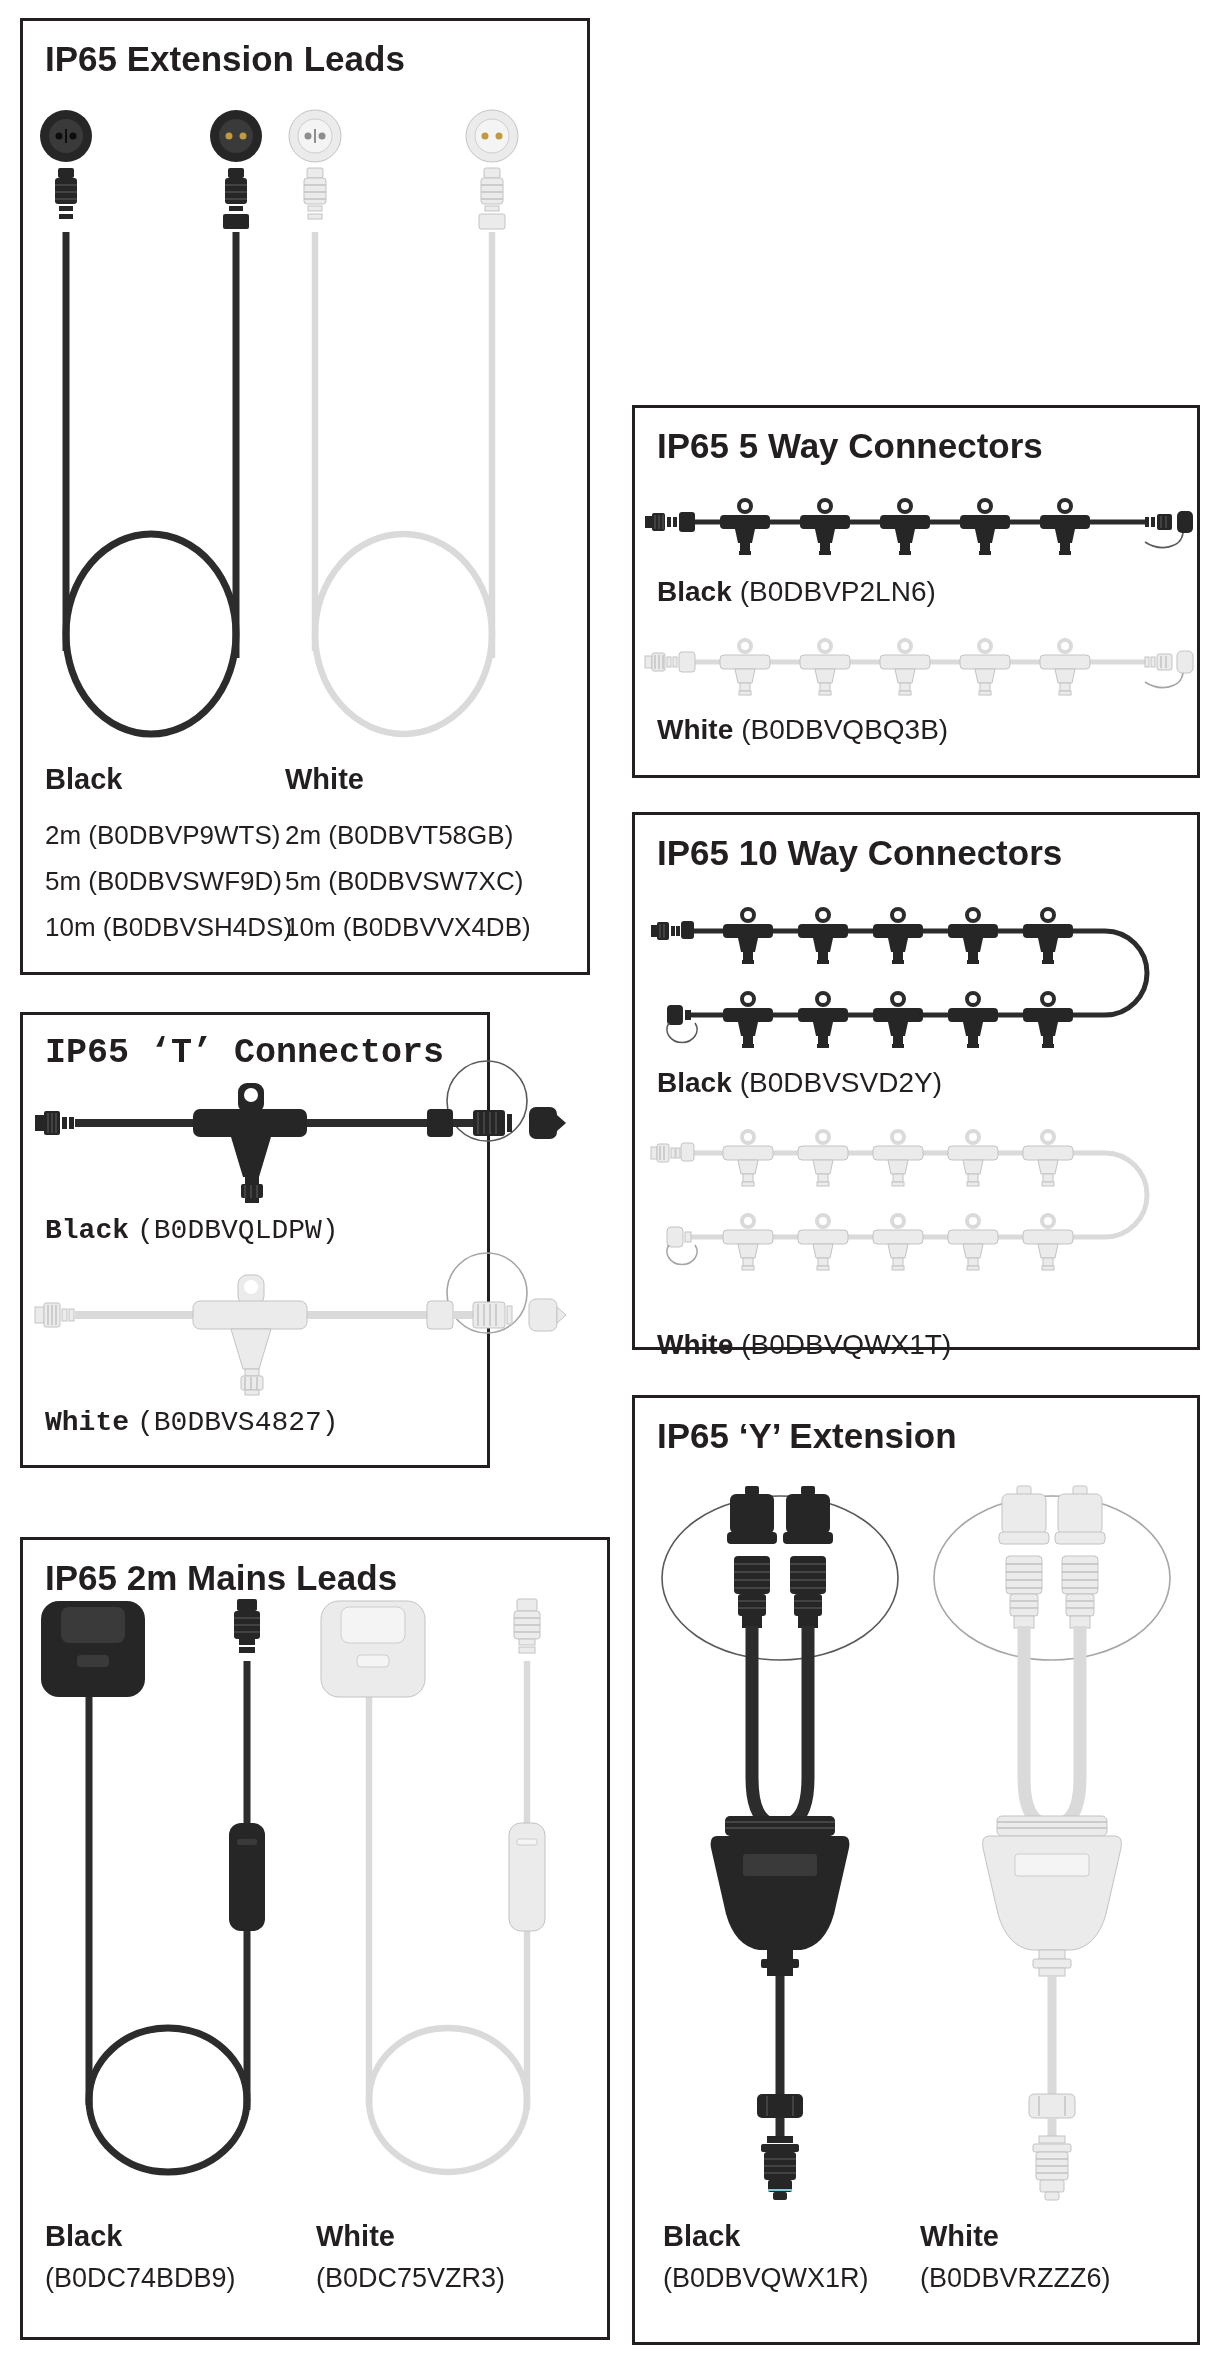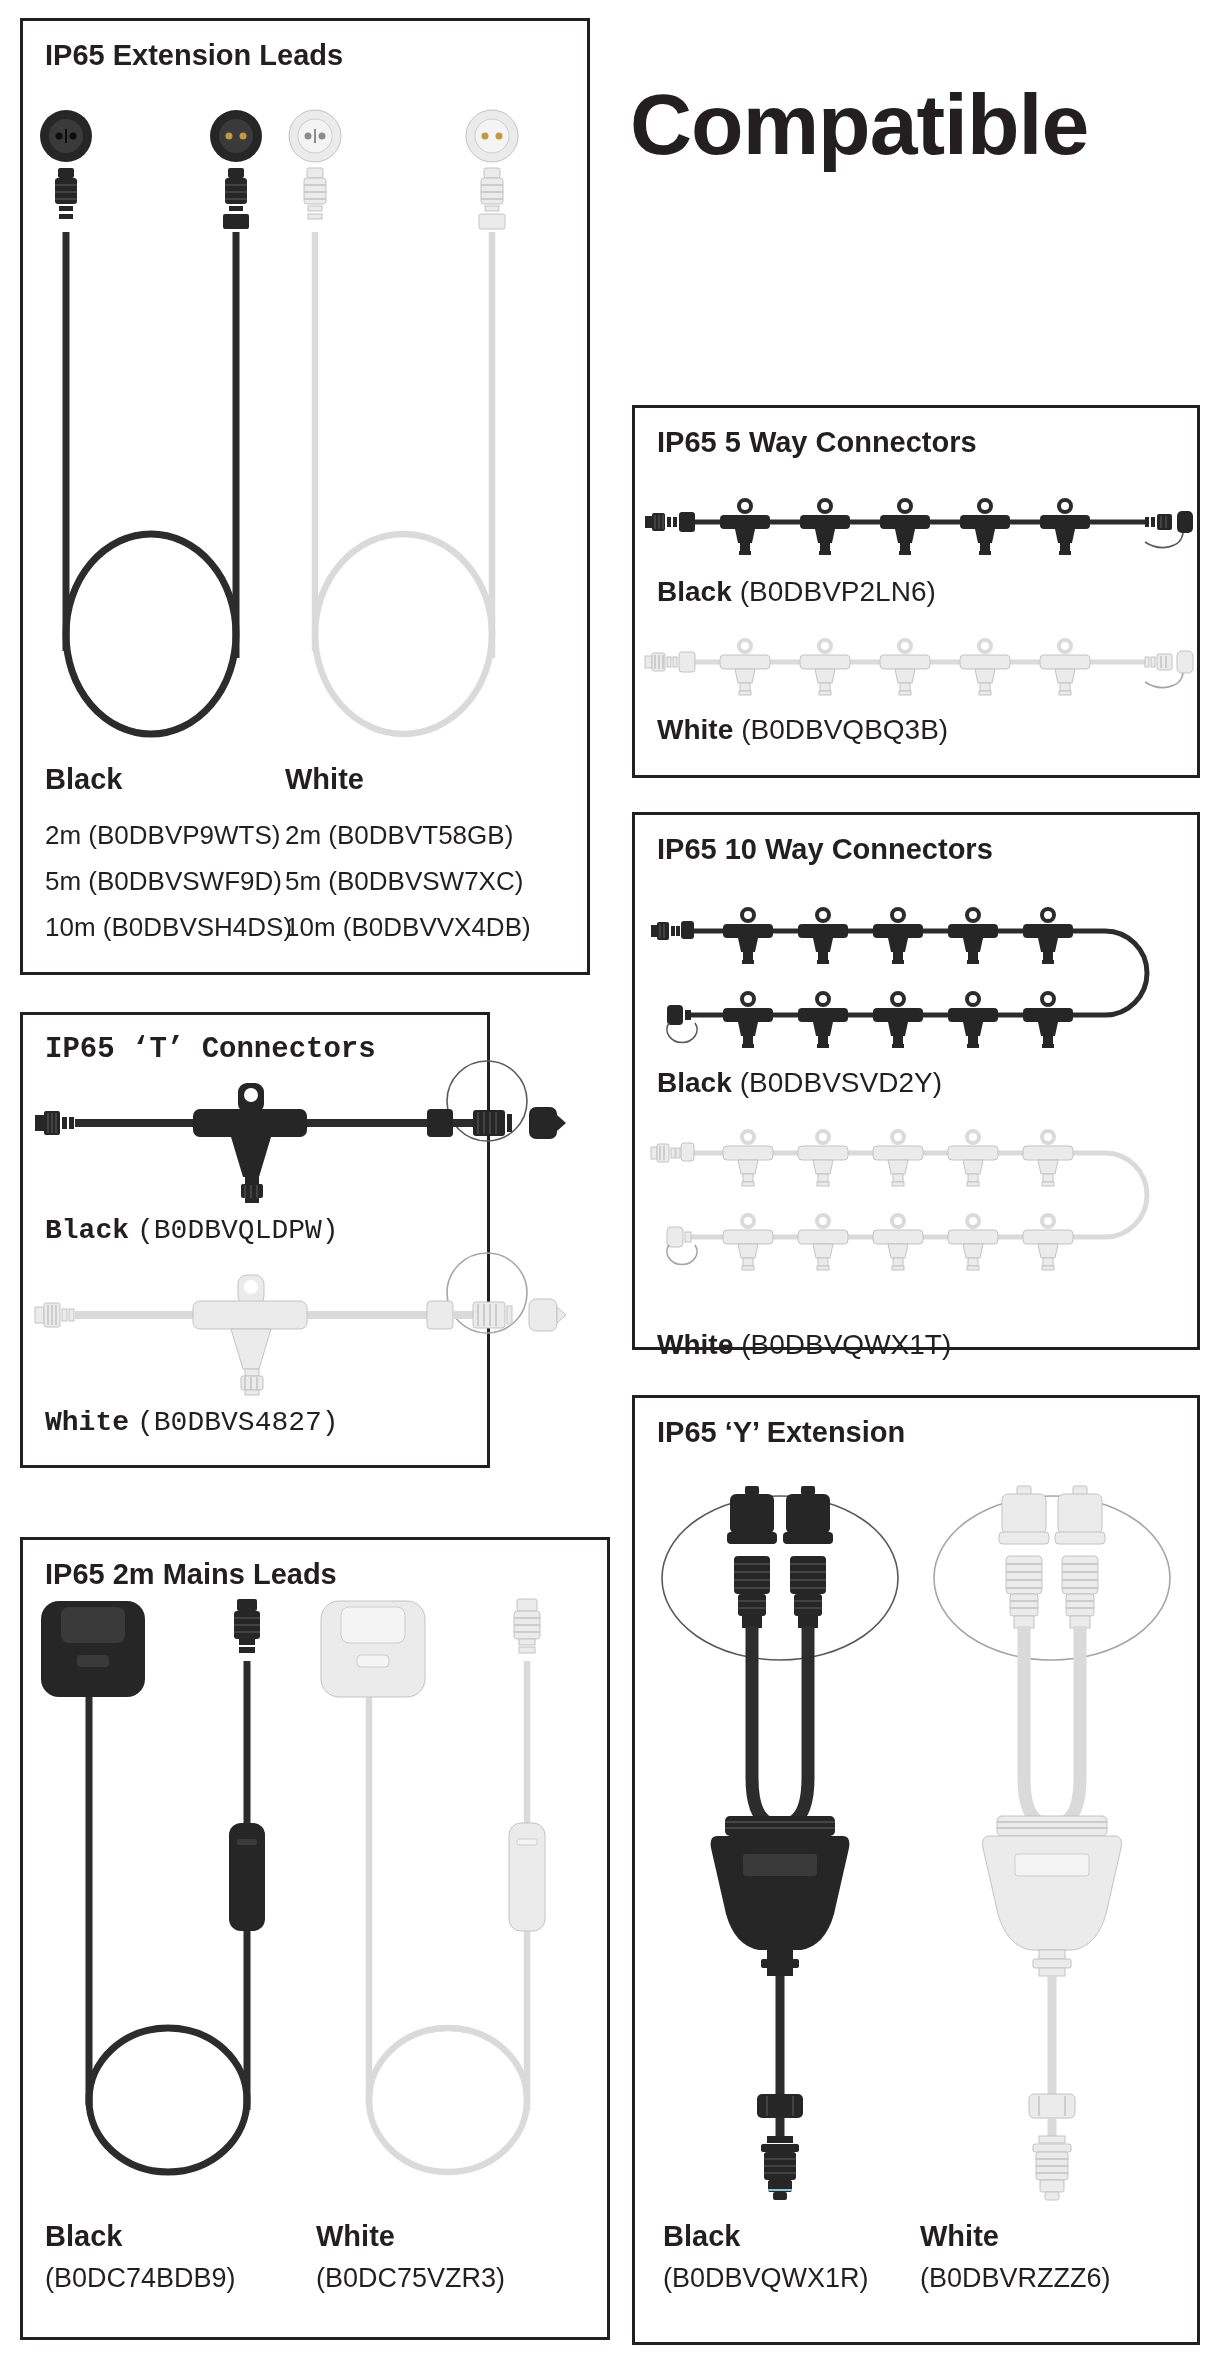--- a/index.html
+++ b/index.html
@@ -1,19 +1,19 @@
 <!DOCTYPE html>
 <html><head>
 <meta charset="utf-8">
 <style>
   html,body{margin:0;padding:0;background:#ffffff;}
   body{width:1218px;height:2362px;font-family:"Liberation Sans", sans-serif;color:#231f20;}
   .canvas{position:relative;width:1218px;height:2362px;background:#ffffff;overflow:hidden;}
   .panel{position:absolute;border:3px solid #231f20;background:#ffffff;box-sizing:border-box;}
-  .panel-title{position:absolute;left:22px;top:18px;font-weight:bold;font-size:29px;letter-spacing:0;white-space:nowrap;}
+  .panel-title{position:absolute;left:22px;top:18px;font-weight:bold;font-size:35px;letter-spacing:0;white-space:nowrap;}
   .big-title{position:absolute;left:630px;top:72px;font-weight:bold;font-size:86px;line-height:1.22;letter-spacing:-1px;}
   .variant-line{position:absolute;font-size:28px;white-space:nowrap;}
   .variant-line .bold, .col-head{font-weight:bold;}
   .variant-line .bold{margin-right:8px;}
   .ext-col{position:absolute;top:742px;}
   .col-head{font-size:29px;margin-bottom:16px;}
   .ext-item{font-size:26px;line-height:46px;white-space:nowrap;}
   .stack-label{position:absolute;}
   .stack-label .col-head{font-size:29px;margin-bottom:10px;}
   .stack-label .code-line{font-size:27px;white-space:nowrap;}
@@ -34,21 +34,20 @@
   .pW .hole{fill:#8d8d8d;}
   .pin{fill:#c19a3f;}
   .holeW{fill:#ffffff;}
 </style>
 </head>
 <body>
 
 <div class="canvas">
 
   <div class="big-title">
-    <div>Compatible</div>
   </div>
 
   <div class="panel" style="left:20px;top:18px;width:570px;height:957px;">
     <div class="panel-title">IP65 Extension Leads</div>
 
     <svg style="left:10px;top:85px;" width="545" height="645" viewBox="0 0 545 645">
 
       <g class="pB">
         <line x1="33" y1="126" x2="33" y2="545" class="cable" stroke-width="7"></line>
         <line x1="203" y1="126" x2="203" y2="552" class="cable" stroke-width="7"></line>

